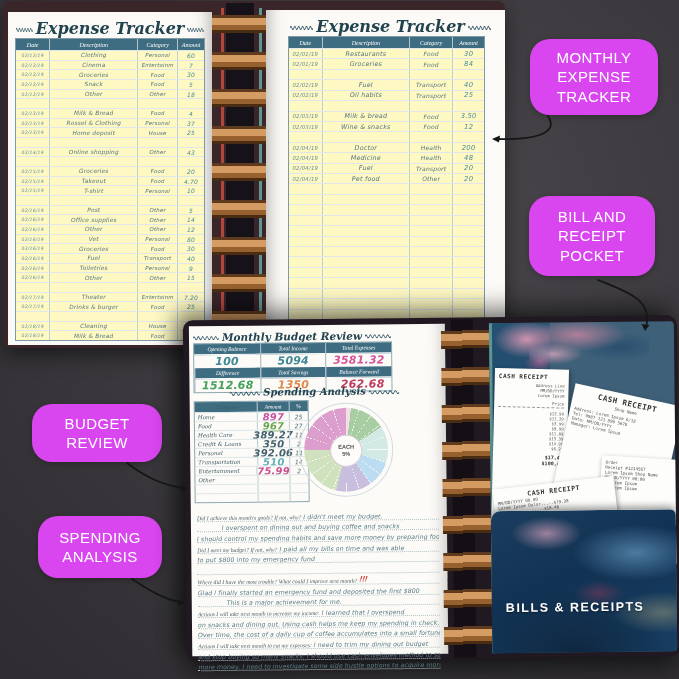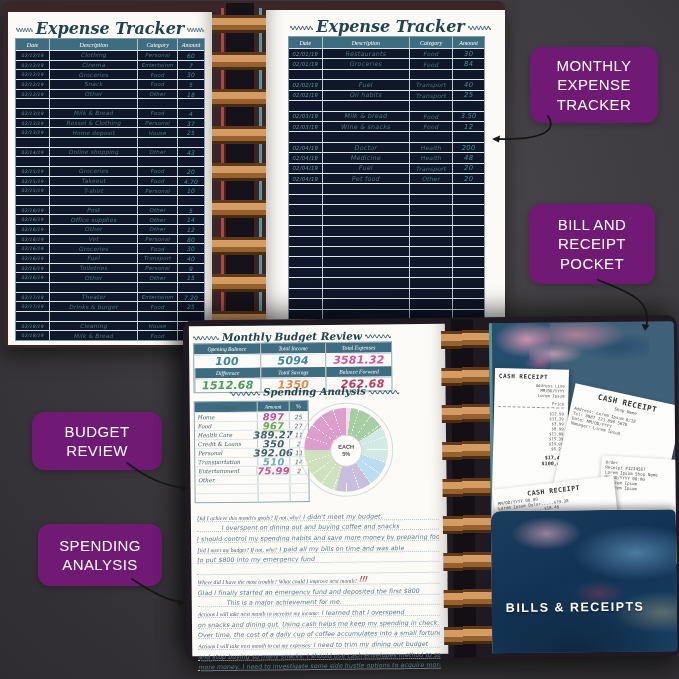--- a/index.html
+++ b/index.html
@@ -19,21 +19,21 @@
   .coils{background:repeating-linear-gradient(180deg, rgba(0,0,0,0) 0 9px, #5f3a1d 9px 12px,
           #d49c63 12px 19px, #96602f 19px 24px, #4a2c13 24px 27px, rgba(0,0,0,0) 27px 37px);}
   .coils-top{left:212px;top:6px;width:56px;height:339px;}
 
   .tracker-head{display:flex;align-items:center;gap:3px;padding:7px 8px 2px;}
   .script-title{font-family:"DejaVu Serif",serif;font-style:italic;font-weight:bold;
                 color:#21434f;white-space:nowrap;}
   .tracker-head .script-title{font-size:16px;}
   .wave{flex:1;height:6px;}
 
-  .ttable{position:absolute;border:1px solid #7f9aa6;display:flex;flex-direction:column;background:#0f172a;}
+  .ttable{position:absolute;border:1px solid #7f9aa6;display:flex;flex-direction:column;background:#fef9c3;}
   .ttable-left{left:7px;right:7px;top:26px;bottom:4px;}
   .ttable-right{left:22px;width:195px;top:26px;bottom:4px;}
   .thead{display:flex;background:#3e6c80;color:#fff;flex:0 0 11px;align-items:center;
          font-family:"Liberation Serif",serif;font-style:italic;font-size:6px;text-align:center;}
   .trow{display:flex;flex:1 1 0;border-top:1px solid #dfe7ea;align-items:center;min-height:0;text-align:center;}
   .tc{height:100%;display:flex;align-items:center;justify-content:center;overflow:hidden;}
   .thead .tc{border-left:1px solid rgba(255,255,255,.6);}
   .trow .tc{border-left:1px solid #bccdd4;}
   .tc:first-child{border-left:none !important;}
   .c1{width:18%;}.c2{width:47%;}.c3{width:21%;}.c4{width:14%;}
@@ -42,23 +42,23 @@
   .d-date{font-size:4.6px;color:#68909b;}
   .d-desc{font-size:5.8px;color:#54747f;}
   .d-cat{font-size:5.4px;color:#54747f;}
   .d-amt{font-size:6px;color:#4d8c97;}
   .ttable-right .d-date{font-size:5.4px;}
   .ttable-right .d-desc{font-size:6.4px;}
   .ttable-right .d-cat{font-size:6px;}
   .ttable-right .d-amt{font-size:6.8px;}
 
   
-  .pill{background:#701a75;border-radius:12px;color:#fff;display:flex;align-items:center;
+  .pill{background:#d946ef;border-radius:20px;color:#fff;display:flex;align-items:center;
         justify-content:center;text-align:center;font-size:15px;line-height:1.3;font-weight:500;
-        letter-spacing:.4px;box-shadow:0 2px 6px rgba(0,0,0,.25);margin-top:8px;}
+        letter-spacing:.4px;box-shadow:0 2px 6px rgba(0,0,0,.25);}
   .pill-met{left:530px;top:39px;width:128px;height:76px;}
   .pill-brp{left:529px;top:196px;width:126px;height:80px;}
   .pill-br{left:32px;top:404px;width:130px;height:58px;}
   .pill-sa{left:38px;top:516px;width:124px;height:62px;}
 
   
   .bottom-wrap{left:183px;top:320px;width:496px;height:343px;transform:rotate(-0.6deg);transform-origin:40px 20px;}
   .bottom-cover{left:0;top:0;width:494px;height:341px;background:#201921;border-radius:10px;
                 box-shadow:-8px -10px 22px rgba(0,0,0,.45), 0 12px 26px rgba(0,0,0,.55);}
   .budget-page{left:6px;top:6px;width:256px;height:330px;background:#fcfbf7;

